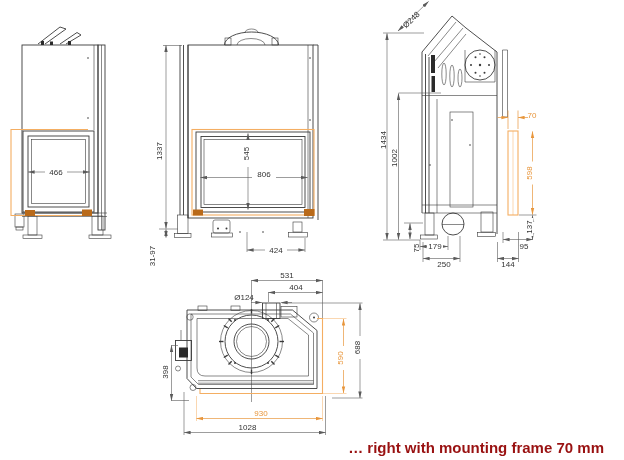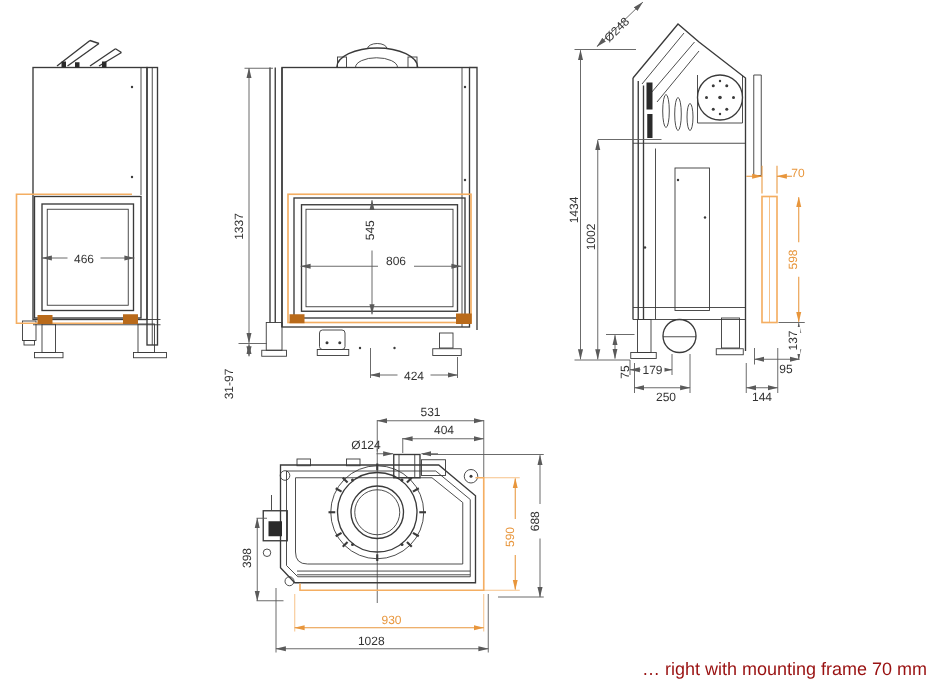--- a/index.html
+++ b/index.html
@@ -15,21 +15,21 @@
   .bl2{stroke:var(--line_dark);stroke-width:.6;fill:none;}
   .dl{stroke:var(--dim_gray);stroke-width:.6;fill:none;}
   .dlo{stroke:var(--accent_orange);stroke-width:.7;fill:none;}
   .ol{stroke:var(--frame_orange);stroke-width:1.1;fill:none;}
   .ole{stroke:var(--frame_orange);stroke-width:.5;fill:none;}
   .dt{font:8px "Liberation Sans",sans-serif;fill:#333;}
   .dto{font:8px "Liberation Sans",sans-serif;fill:var(--accent_orange);}
   .wbg{fill:#fff;stroke:none;}
   .blob{fill:var(--corner_orange);stroke:none;}
   .drk{fill:#2a2a2a;stroke:none;}
-  .caption{position:absolute;right:6px;top:439px;font-weight:normal;font-size:12px;
+  .caption{position:absolute;right:20px;top:439px;font-weight:bold;font-size:15px;
     color:var(--caption_red);white-space:nowrap;}
 </style>
 </head>
 <body>
 
 <div class="stage">
 <svg width="624" height="460" viewBox="0 0 624 460">
   <defs>
     <marker id="mA" markerWidth="7" markerHeight="4" refX="6.6" refY="2" orient="auto-start-reverse" markerUnits="userSpaceOnUse">
       <path d="M7,2 L0,0.3 L0,3.7 Z" fill="#5A5A5A"></path>

